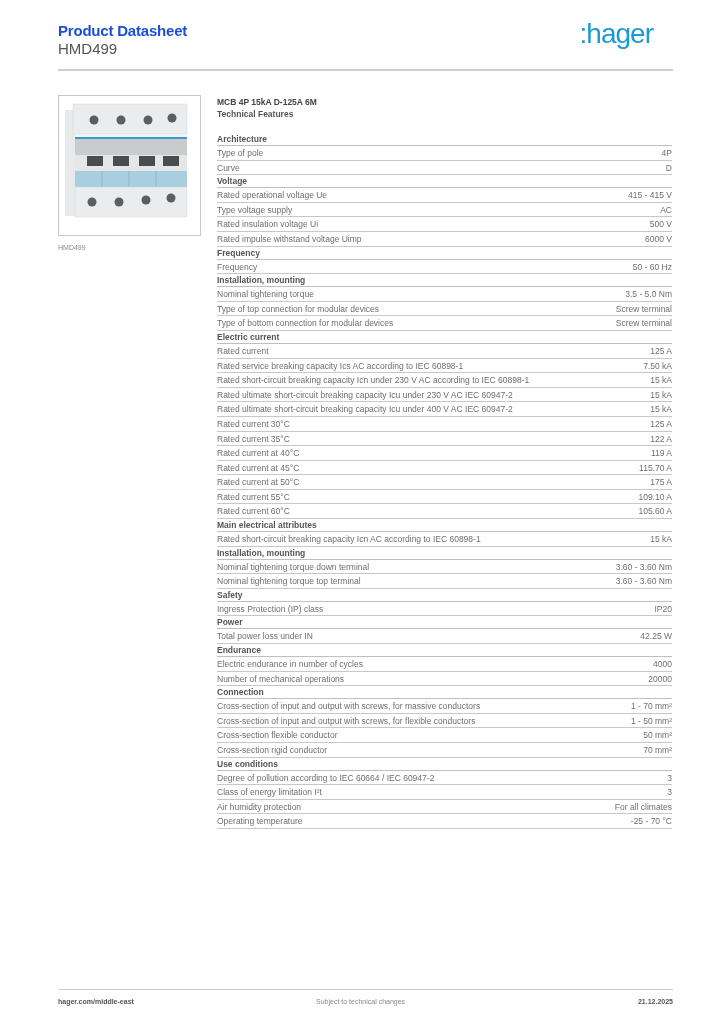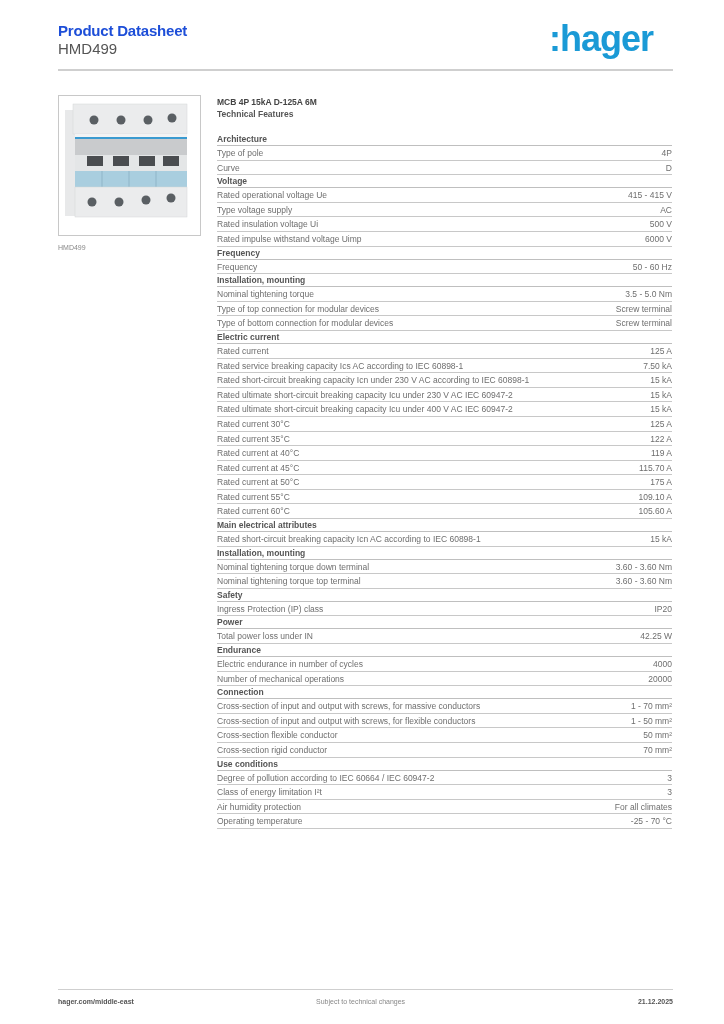--- a/index.html
+++ b/index.html
@@ -2,21 +2,21 @@
 <html><head>
 <meta charset="utf-8">
 <style>
   * { box-sizing: border-box; margin: 0; padding: 0; }
   html, body { width: 724px; height: 1024px; background: #ffffff; overflow: hidden; }
   body { font-family: "Liberation Sans", sans-serif; color: #555; position: relative; }
 
   .header { position: absolute; left: 58px; top: 22px; width: 615px; }
   .doc-title { font-size: 15px; font-weight: bold; color: #1d4ed8; line-height: 18px; letter-spacing: -0.2px; }
   .doc-code { font-size: 15px; color: #555; line-height: 18px; }
-  .logo { position: absolute; right: 20px; top: -4px; font-size: 36px; font-weight: bold; color: #1a9ad6; letter-spacing: -1px; }
+  .logo { position: absolute; right: 20px; top: -4px; font-size: 28px; font-weight: normal; color: #1a9ad6; letter-spacing: -1px; }
   .header-rule { position: absolute; left: 58px; top: 69px; width: 615px; height: 2px; background: #cfcfcf; }
 
   .product-image { position: absolute; left: 58px; top: 95px; width: 143px; height: 141px; border: 1px solid #c8c8c8; background: #fff; }
   .image-caption { position: absolute; left: 58px; top: 244px; font-size: 7px; color: #888; }
 
   .content { position: absolute; left: 217px; top: 96px; width: 455px; }
   .product-name { font-size: 8.5px; font-weight: bold; color: #444; height: 12px; line-height: 12px; }
   .tech-title { font-size: 8.5px; font-weight: bold; color: #555; height: 12px; line-height: 12px; }
   .sections { margin-top: 13px; }
   .section { }

